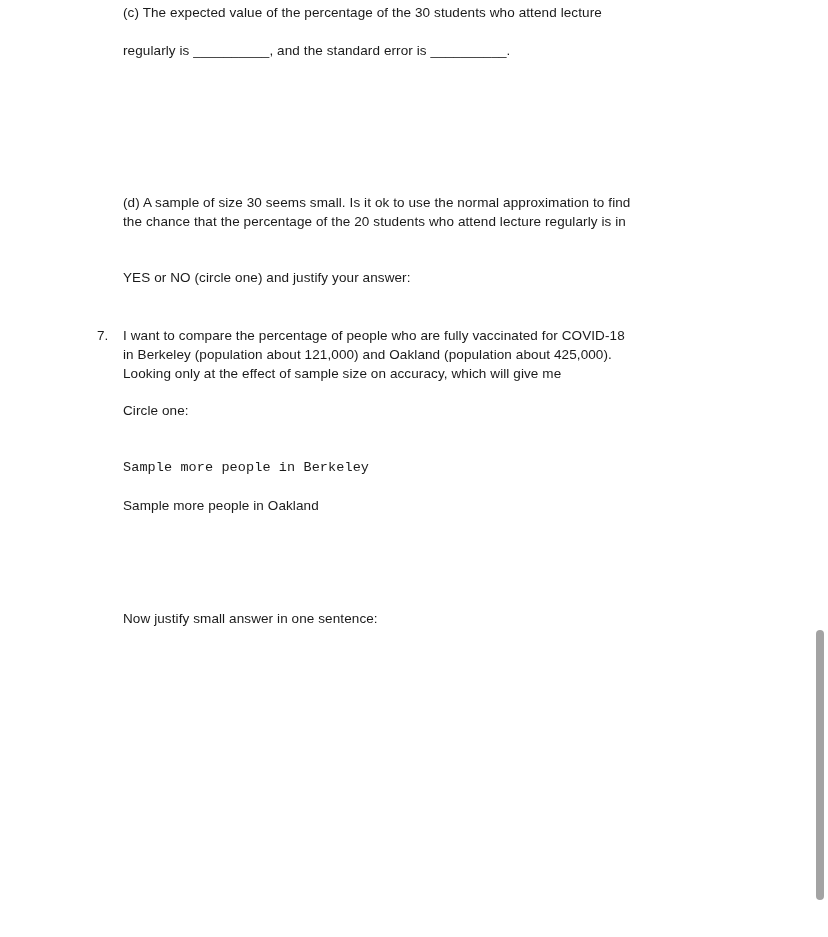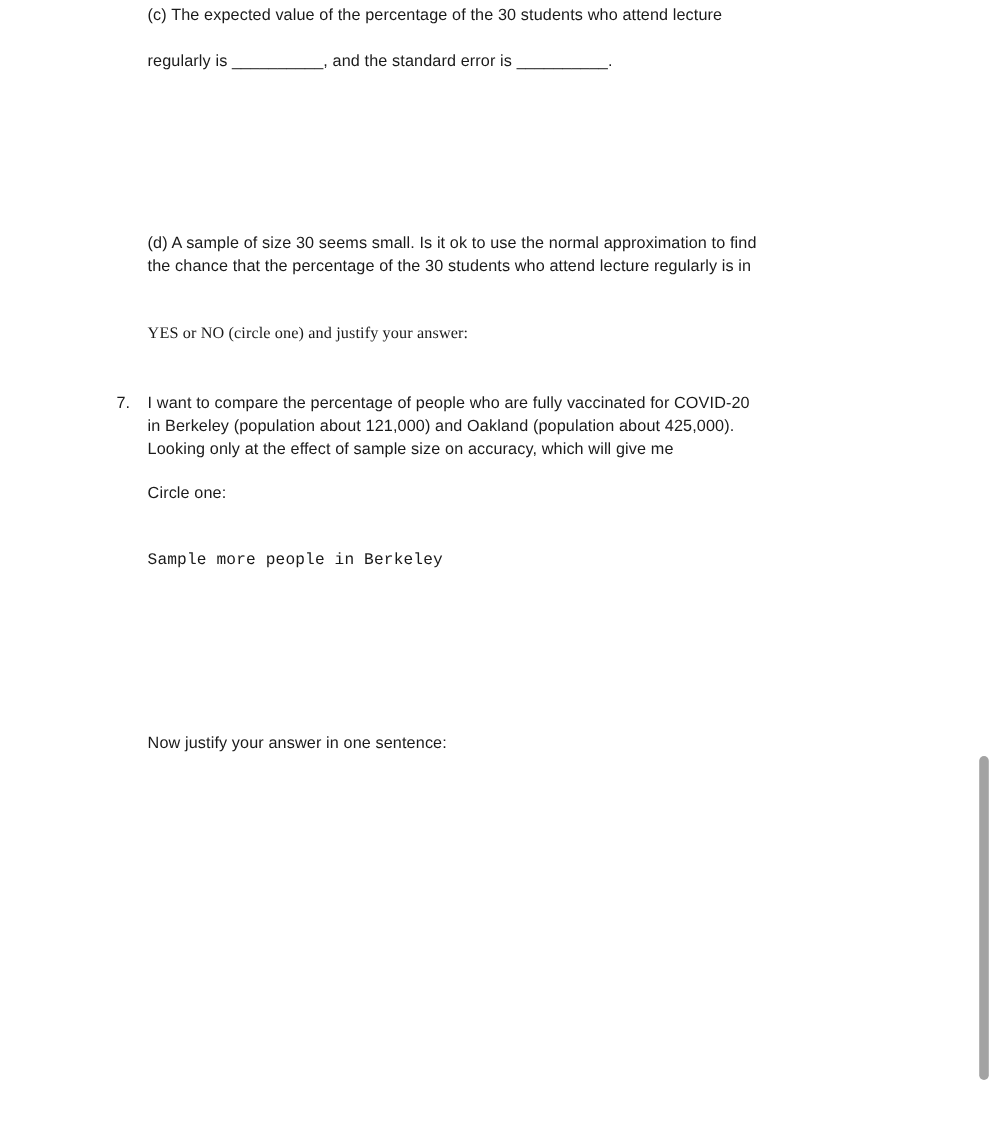--- a/index.html
+++ b/index.html
@@ -36,21 +36,21 @@
     left: 97px;
     font-size: 13.5px;
     line-height: 19px;
     color: #1a1a1a;
     white-space: nowrap;
   }
   
   .c-line1   { top: 3px; }
   .c-line2   { top: 41px; }
   .d-para    { top: 193px; }
-  .yes-line  { top: 268px; font-family: Liberation Serif, serif; }
+  .yes-line  { top: 268px; }
   .q7-num    { top: 326px; }
   .q7-para   { top: 326px; }
   .circle    { top: 401px; }
   .opt1      { top: 458px; font-family: Liberation Mono, monospace; }
   .opt2      { top: 496px; }
   .opt3      { top: 534px; }
   .justify   { top: 609px; }
 
   .scrollbar-thumb {
     position: absolute;
@@ -66,36 +66,37 @@
 <body>
 
 <div class="doc-page">
 
   <div class="line c-line1">(c) The expected value of the percentage of the 30 students who attend lecture</div>
 
   <div class="line c-line2">regularly is __________, and the standard error is __________.</div>
 
   <div class="para d-para">
     <div>(d) A sample of size 30 seems small. Is it ok to use the normal approximation to find</div>
-    <div>the chance that the percentage of the 30 students who attend lecture regularly is in</div>
+    <div>the chance that the percentage of the 20 students who attend lecture regularly is in</div>
   </div>
 
   <div class="line yes-line">YES or NO (circle one) and justify your answer:</div>
 
   <div class="q-number q7-num">7.</div>
 
   <div class="para q7-para">
-    <div>I want to compare the percentage of people who are fully vaccinated for COVID-20</div>
+    <div>I want to compare the percentage of people who are fully vaccinated for COVID-18</div>
     <div>in Berkeley (population about 121,000) and Oakland (population about 425,000).</div>
     <div>Looking only at the effect of sample size on accuracy, which will give me</div>
   </div>
 
   <div class="line circle">Circle one:</div>
 
   <div class="line opt1">Sample more people in Berkeley</div>
 
+  <div class="line opt2">Sample more people in Oakland</div>
 
 
-  <div class="line justify">Now justify your answer in one sentence:</div>
+  <div class="line justify">Now justify small answer in one sentence:</div>
 
   <div class="scrollbar-thumb"></div>
 
 </div>
 
 </body></html>

